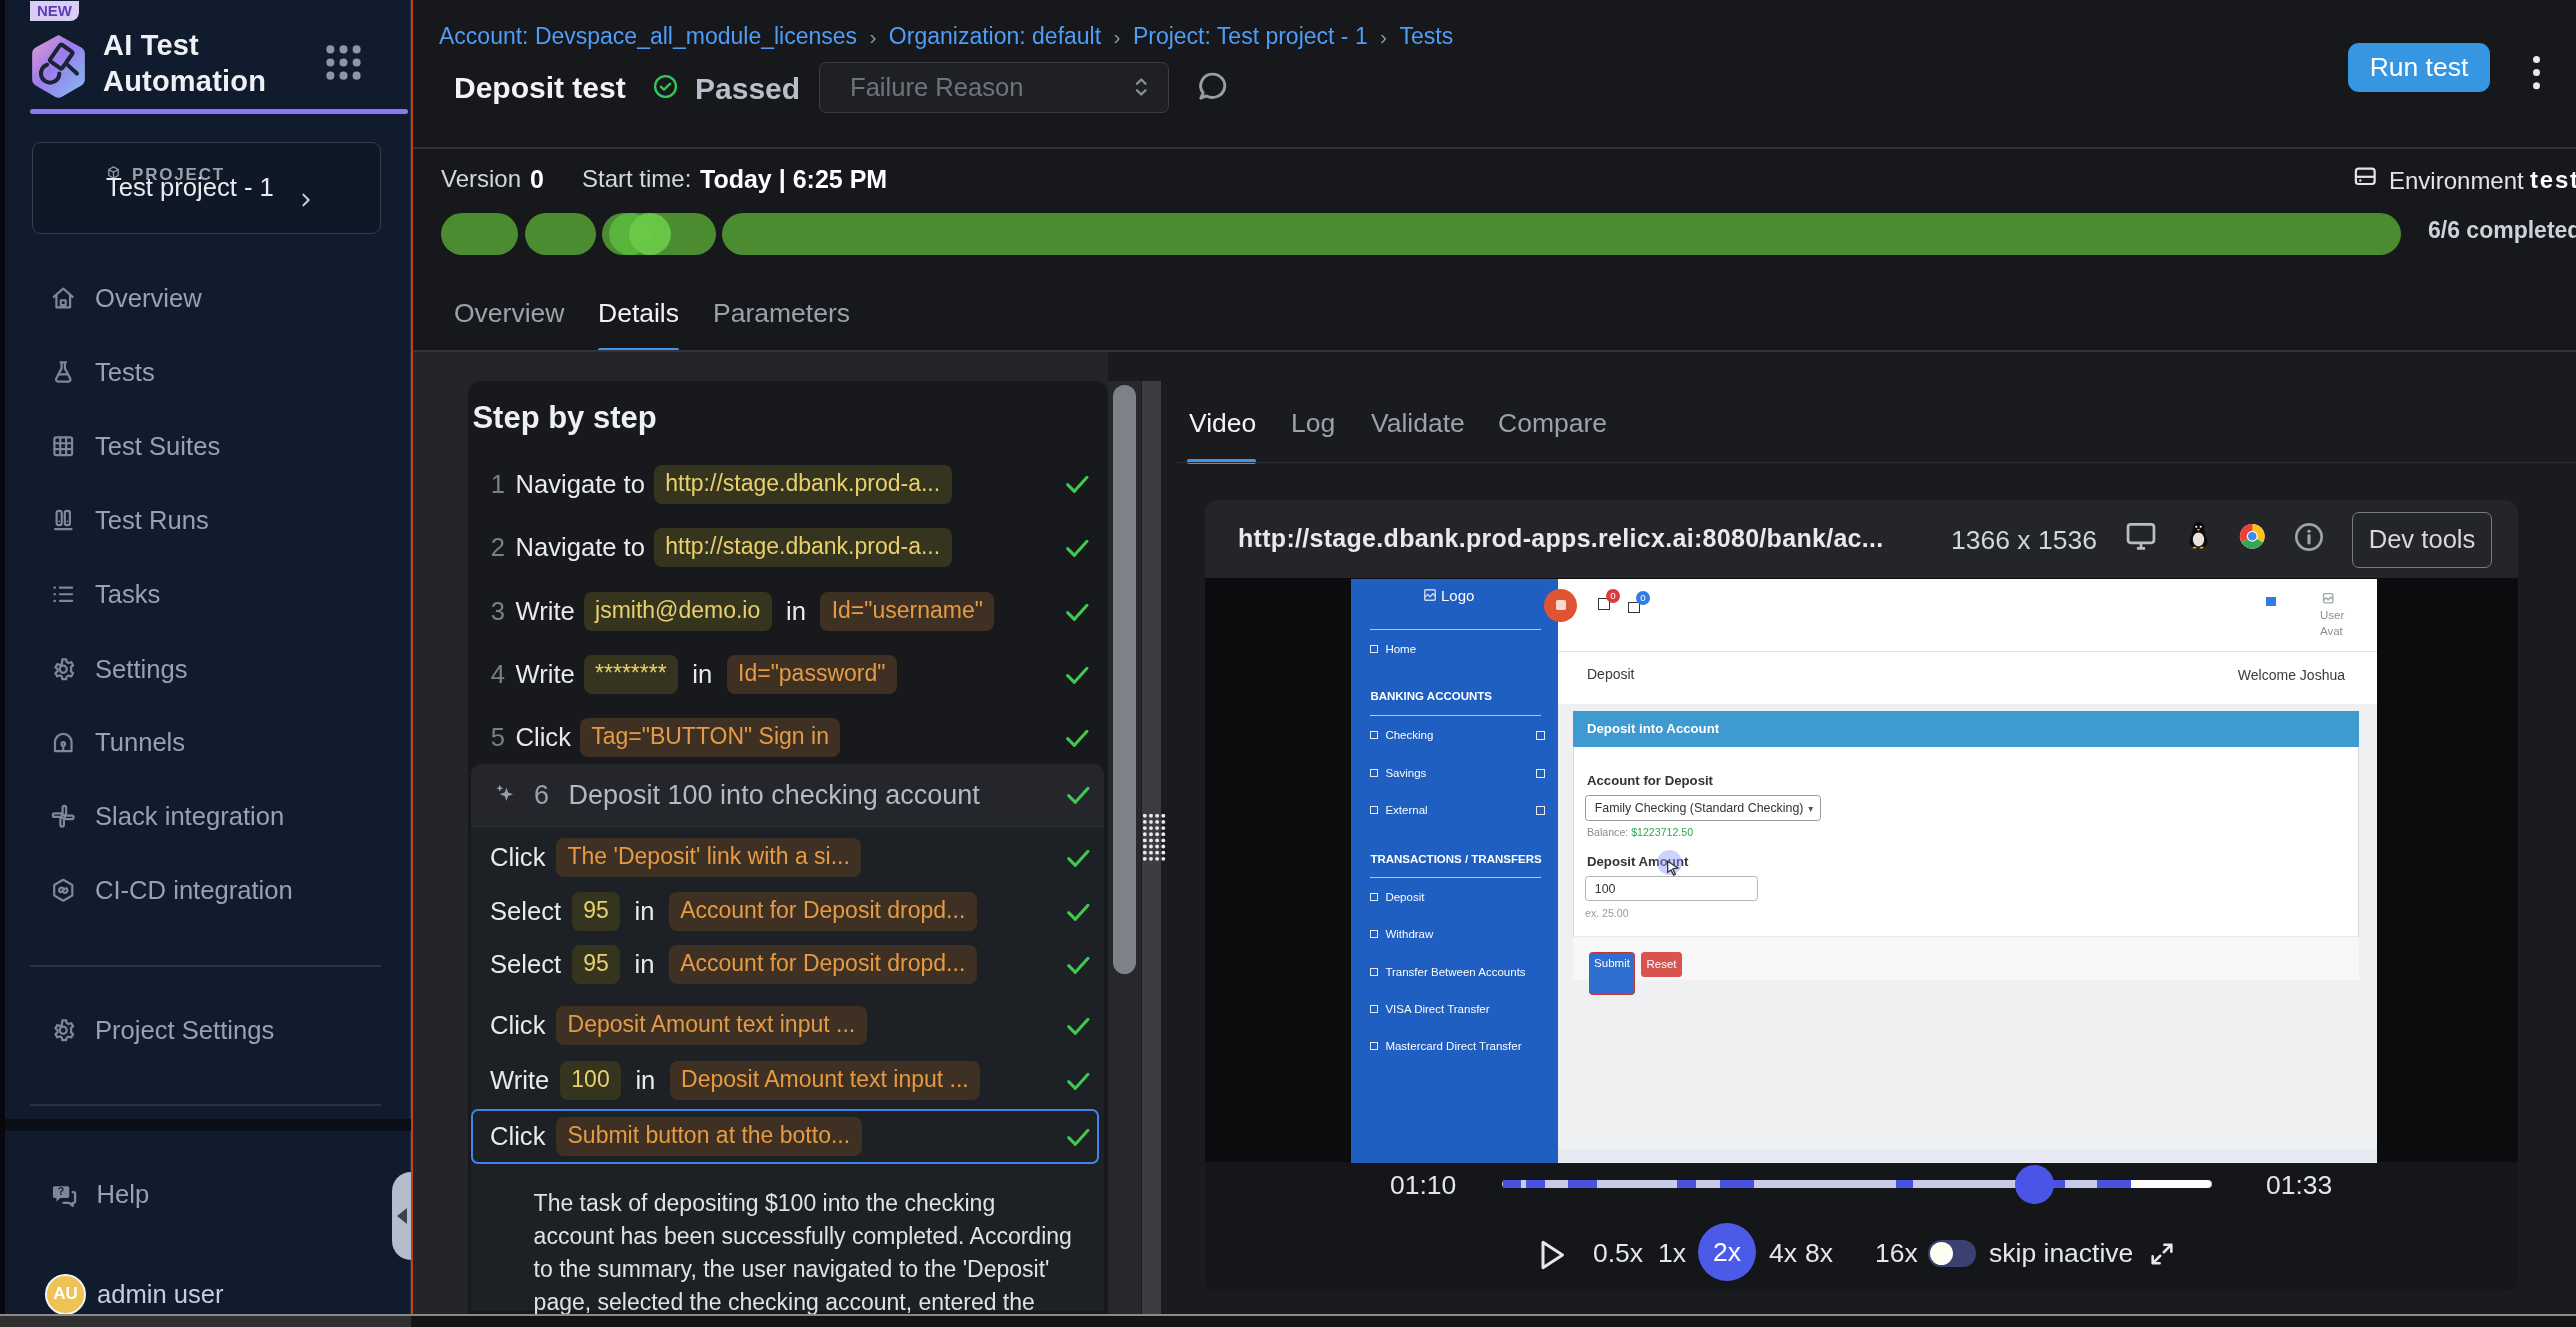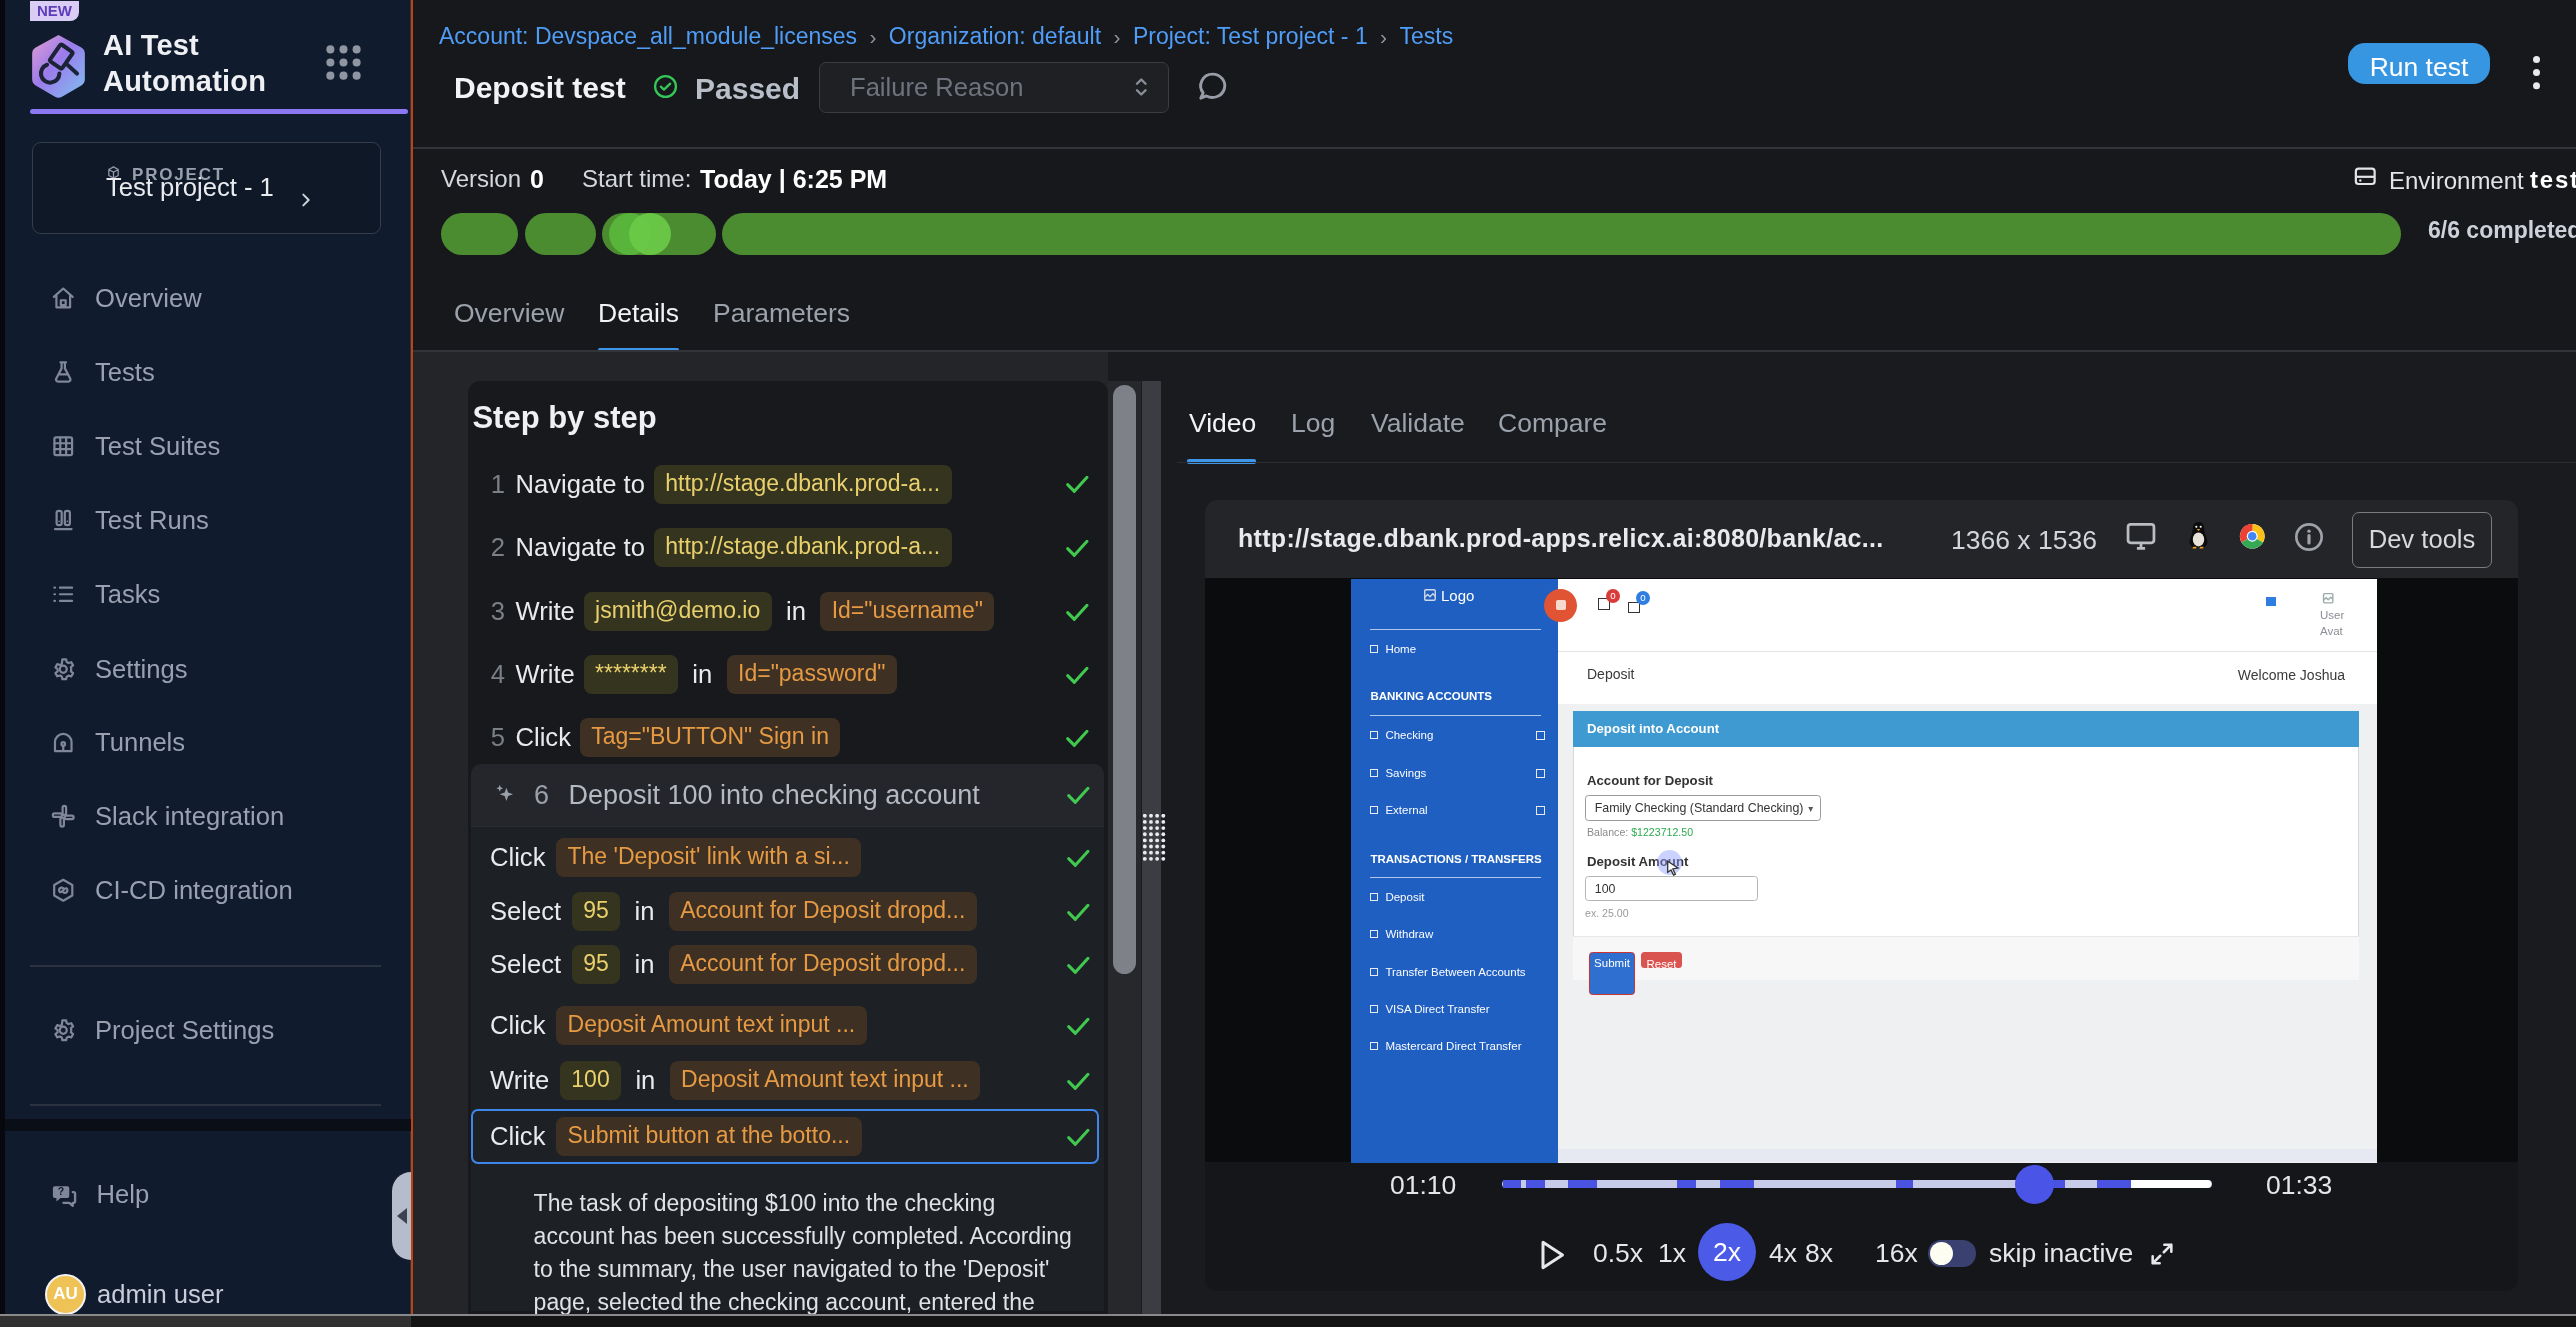--- a/index.html
+++ b/index.html
@@ -19,21 +19,21 @@
 .ni svg{margin-right:18.5px;color:#7f8798;flex:0 0 auto;}
 .shr{position:absolute;left:30px;width:351px;height:1.8px;background:#2b323f;}
 
 #hdr{position:absolute;left:413px;top:0;width:2163px;height:1314px;background:#17181c;}
 .crumbs{position:absolute;left:26px;top:23px;font-size:23px;color:#4f9df7;}
 .crumbs .sep{color:#8f96a0;padding:0 12.4px;font-size:21px;}
 .title{position:absolute;left:41px;top:71px;font-size:30px;font-weight:bold;color:#f2f3f5;}
 .passed{position:absolute;left:282px;top:72px;font-size:30px;font-weight:bold;color:#b9bfc9;}
 .failsel{position:absolute;left:406px;top:62px;width:350px;height:51px;border:1.8px solid #3b3c41;border-radius:7px;background:#1f2024;color:#6e737d;font-size:25.6px;line-height:48px;padding-left:30px;}
 .hline{position:absolute;left:0;width:2163px;height:1.8px;background:#33343a;}
-.runbtn{position:absolute;left:1935px;top:43px;width:142px;height:41px;background:#3796e2;border-radius:17px;color:#fff;font-size:26.5px;text-align:center;line-height:49px;}
+.runbtn{position:absolute;left:1935px;top:43px;width:142px;height:49px;background:#3796e2;border-radius:11px;color:#fff;font-size:26.5px;text-align:center;line-height:49px;}
 
 .vrow{position:absolute;top:165px;left:28px;font-size:24px;color:#d4d7dd;white-space:nowrap;}
 
 .seg{position:absolute;top:213px;height:42px;background:#4c8c30;border-radius:21px;}
 
 .tab{position:absolute;top:298px;font-size:26.5px;color:#9ba2ac;}
 .tabund{position:absolute;top:348px;height:5.3px;background:#3d96e8;border-radius:1.8px;}
 
 #content{position:absolute;left:413px;top:352px;width:2163px;height:962px;background:#1a1b1f;}
 
@@ -463,21 +463,21 @@
 <div class="abs" style="left:234px;top:216px;width:236px;height:26.5px;border:0.9px solid #9a9a9a;border-radius:3.5px;background:#fff;font-size:12.4px;color:#333;line-height:25px;padding-left:8.8px;white-space:nowrap;">Family Checking (Standard Checking) <span style="position:absolute;right:7px;top:0px;color:#555;font-size:9.7px;">▾</span></div>
 <div class="abs" style="left:236px;top:247px;font-size:10.6px;color:#8a8a8a;">Balance: <span style="color:#2daa4f">$1223712.50</span></div>
 <div class="abs" style="left:236px;top:275px;font-size:13.2px;font-weight:bold;color:#333;">Deposit Amount</div>
 <div class="abs" style="left:234px;top:297px;width:173px;height:25.6px;border:0.9px solid #b5b5b5;border-radius:3.5px;background:#fff;font-size:12.4px;color:#333;line-height:24px;padding-left:8.8px;">100</div>
 <div class="abs" style="left:234px;top:328px;font-size:10.6px;color:#999;">ex. 25.00</div>
 <div class="abs" style="left:306px;top:271px;width:25px;height:25px;border-radius:50%;background:rgba(140,155,255,0.45);"></div>
 <svg class="abs" style="left:313px;top:280px" width="17.7" height="17.7" viewBox="0 0 24 24">
               <path d="M5 3 L19 12 L12 13.5 L15.5 20.5 L13 21.8 L9.5 14.8 L5 18 Z" fill="#fff" stroke="#333" stroke-width="1.8"></path>
             </svg>
 <div class="abs" style="left:238px;top:373px;width:46px;height:43px;background:#2e6fd0;border:1.8px solid #c33;border-radius:3.5px;color:#fff;font-size:11.5px;text-align:center;line-height:21px;">Submit</div>
-<div class="abs" style="left:290px;top:373px;width:41px;height:16px;background:#d9534f;border-radius:3.5px;color:#fff;font-size:11.5px;text-align:center;line-height:25px;">Reset</div>
+<div class="abs" style="left:290px;top:373px;width:41px;height:25px;background:#d9534f;border-radius:3.5px;color:#fff;font-size:11.5px;text-align:center;line-height:25px;">Reset</div>
 <div class="abs" style="left:207px;top:570px;width:819px;height:13.2px;background:#e6e8f2;"></div>
 </div>
 </div>
 <div id="tl">
 <div class="abs" style="left:185px;top:8px;font-size:26.5px;color:#e4e6ea;">01:10</div>
 <div class="abs" style="left:1061px;top:8px;font-size:26.5px;color:#e4e6ea;">01:33</div>
 <div class="abs" style="left:297px;top:17.7px;width:710px;height:8.8px;border-radius:4.4px;background:#c7cbe8;"></div>
 <div class="abs" style="left:925px;top:17.7px;width:81px;height:8.8px;background:#fff;border-radius:0 4.4px 4.4px 0;"></div>
 <div class="abs" style="left:298px;top:17.7px;width:17.7px;height:8.8px;background:#4a52e2;"></div>
 <div class="abs" style="left:321px;top:17.7px;width:19.4px;height:8.8px;background:#4a52e2;"></div>

